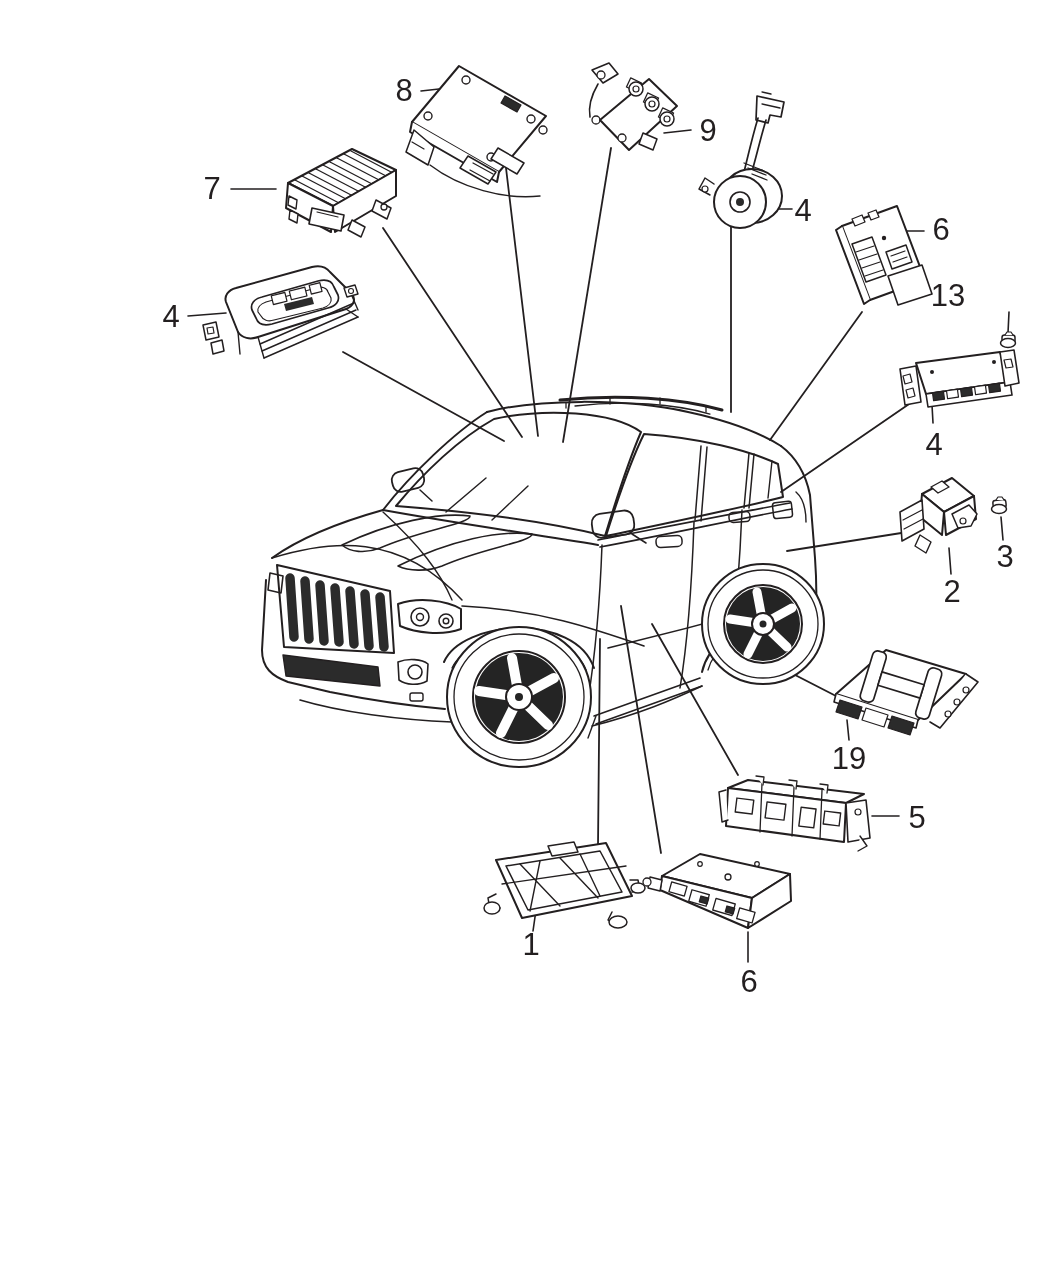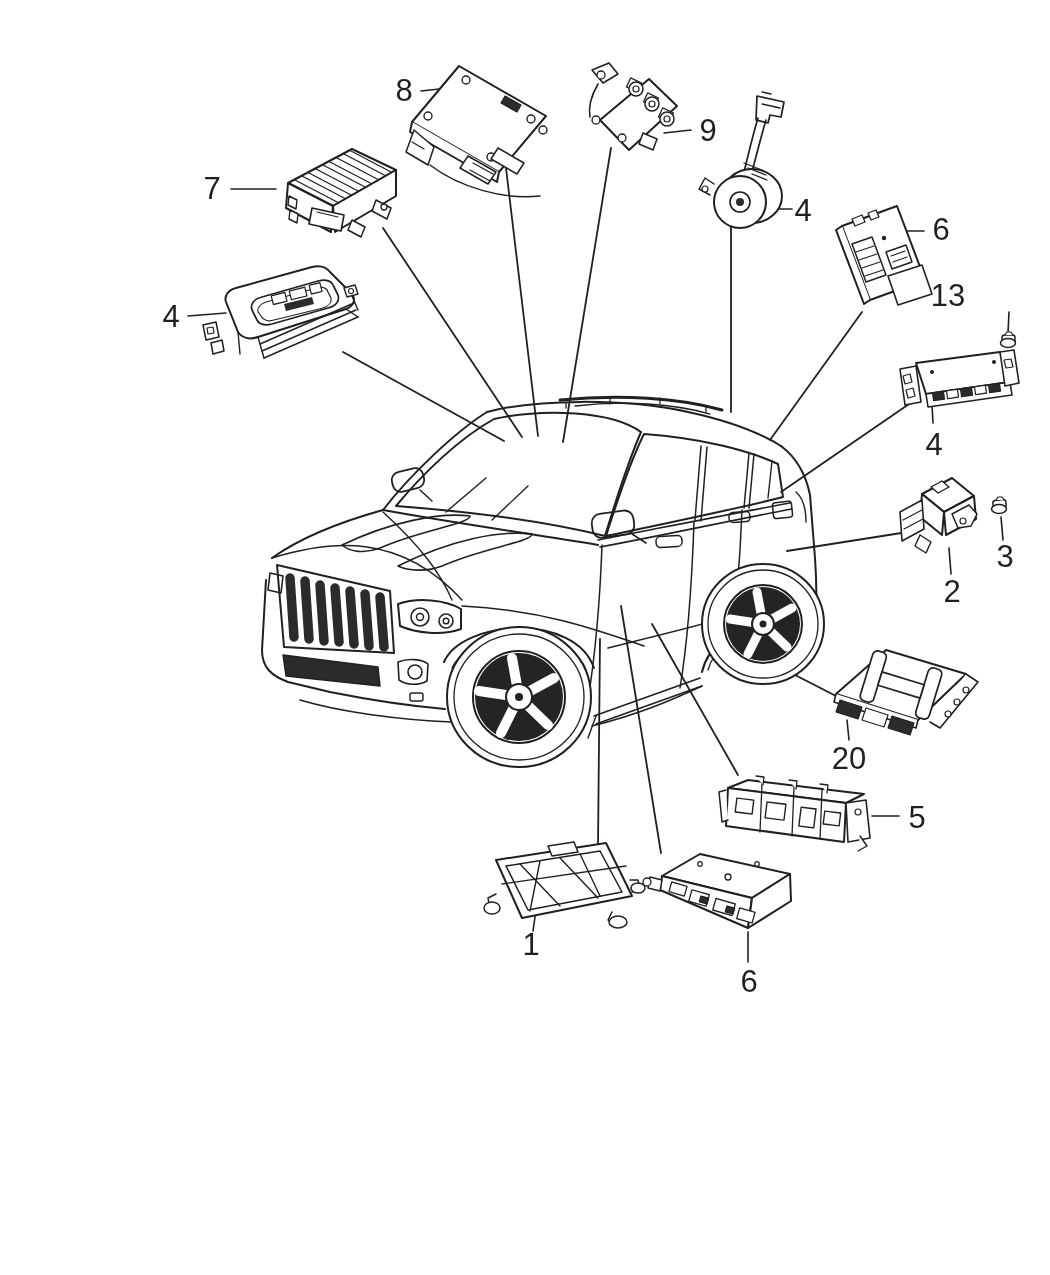--- a/index.html
+++ b/index.html
@@ -392,18 +392,18 @@
   <div class="callout" style="left:531px;top:944px;">1</div>
   <div class="callout" style="left:952px;top:591px;">2</div>
   <div class="callout" style="left:1005px;top:556px;">3</div>
   <div class="callout" style="left:171px;top:316px;">4</div>
   <div class="callout" style="left:917px;top:817px;">5</div>
   <div class="callout" style="left:749px;top:981px;">6</div>
   <div class="callout" style="left:212px;top:188px;">7</div>
   <div class="callout" style="left:404px;top:90px;">8</div>
   <div class="callout" style="left:708px;top:130px;">9</div>
   <div class="callout" style="left:941px;top:229px;">6</div>
-  <div class="callout" style="left:849px;top:758px;">20</div>
+  <div class="callout" style="left:849px;top:758px;">19</div>
   <div class="callout" style="left:934px;top:444px;">4</div>
   <div class="callout" style="left:948px;top:295px;">13</div>
   <div class="callout" style="left:803px;top:210px;">4</div>
 
 </div>
 
 </body></html>

